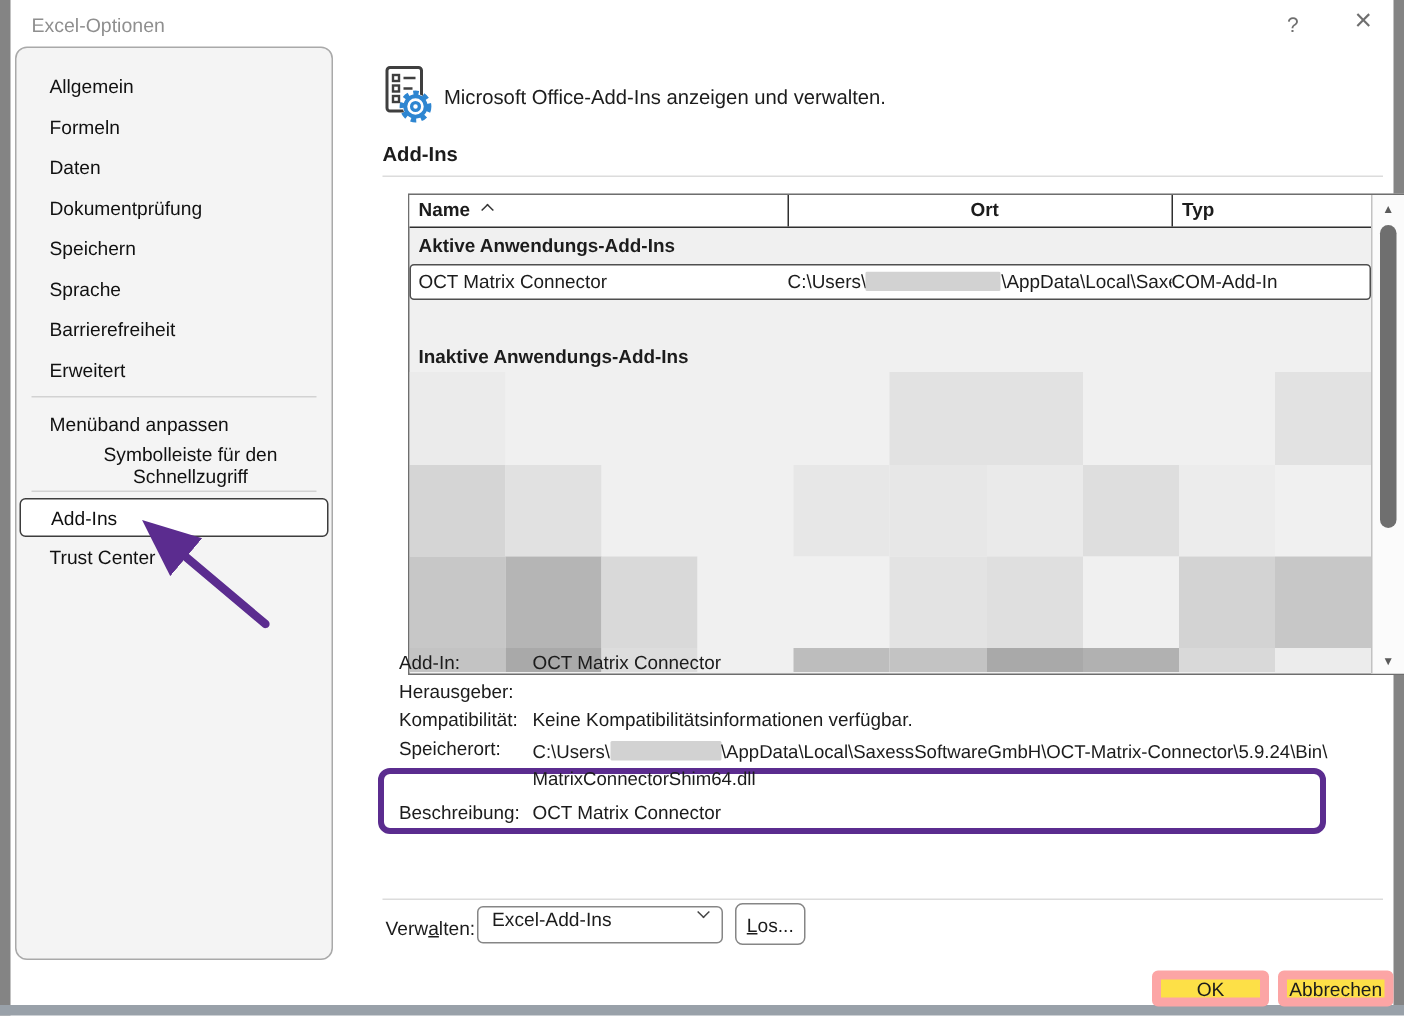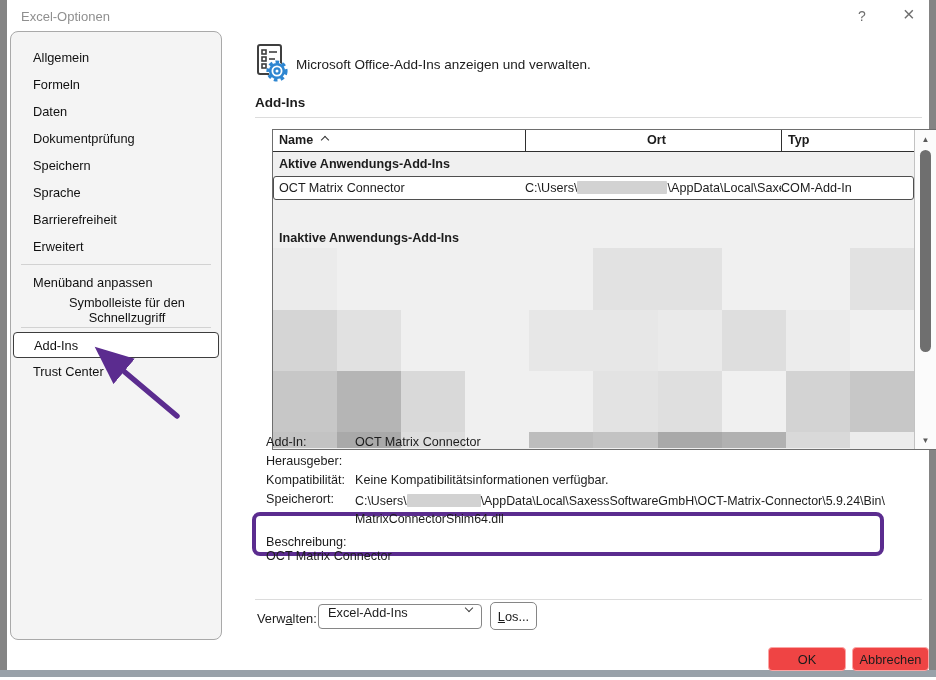--- a/index.html
+++ b/index.html
@@ -69,21 +69,21 @@
 
   
   .chip{display:inline-block;background:var(--redact-gray);height:13px;vertical-align:-2px;border-radius:1px;}
   .chip-row{width:90px;}
   .chip-loc{width:74px;}
 
   
   .details{position:absolute;left:266px;top:435px;width:648px;font-size:12.6px;}
   .drow{display:flex;height:19px;}
   .drow.loc{height:37px;}
-  .drow.desc{margin-top:6px;flex-direction:column;}
+  .drow.desc{margin-top:6px;}
   .dlabel{width:89px;flex:none;}
   .dvalue{flex:1;white-space:nowrap;}
   .loc .dvalue{white-space:normal;font-size:12.4px;line-height:18px;}
   .loc-line{white-space:nowrap;}
   .loc-box{position:absolute;left:252px;top:512px;width:632px;height:44px;
            border:4px solid var(--annotation-purple);border-radius:8px;pointer-events:none;}
 
   
   .manage-label{position:absolute;left:257px;top:611px;font-size:12.8px;}
   .dropdown{position:absolute;left:318px;top:604px;width:164px;height:25px;background:#fff;
@@ -91,21 +91,21 @@
             padding:0 9px;font-size:12.8px;}
   .dropdown .dd-text{flex:1;}
   .chev-down{display:inline-block;width:6px;height:6px;border-right:1.5px solid #444;
              border-bottom:1.5px solid #444;transform:rotate(45deg);margin-bottom:3px;}
   .go-btn{position:absolute;left:490px;top:602px;width:47px;height:28px;background:#fff;
           border:1px solid #868686;border-radius:5px;display:flex;align-items:center;
           justify-content:center;font-size:12.8px;}
   .u{text-decoration:underline;}
 
   
-  .btn{position:absolute;top:647px;height:24px;background:#ef4444;border:1px solid #fca5a5;
+  .btn{position:absolute;top:647px;height:24px;background:#fde047;border:6px solid #fca5a5;
        border-radius:4px;display:flex;align-items:center;justify-content:center;font-size:12.8px;}
   .btn-ok{left:768px;width:78px;}
   .btn-cancel{left:852px;width:77px;}
 
   
   .arrow-svg{position:absolute;left:80px;top:335px;pointer-events:none;}
 </style>
 </head>
 <body>
 

